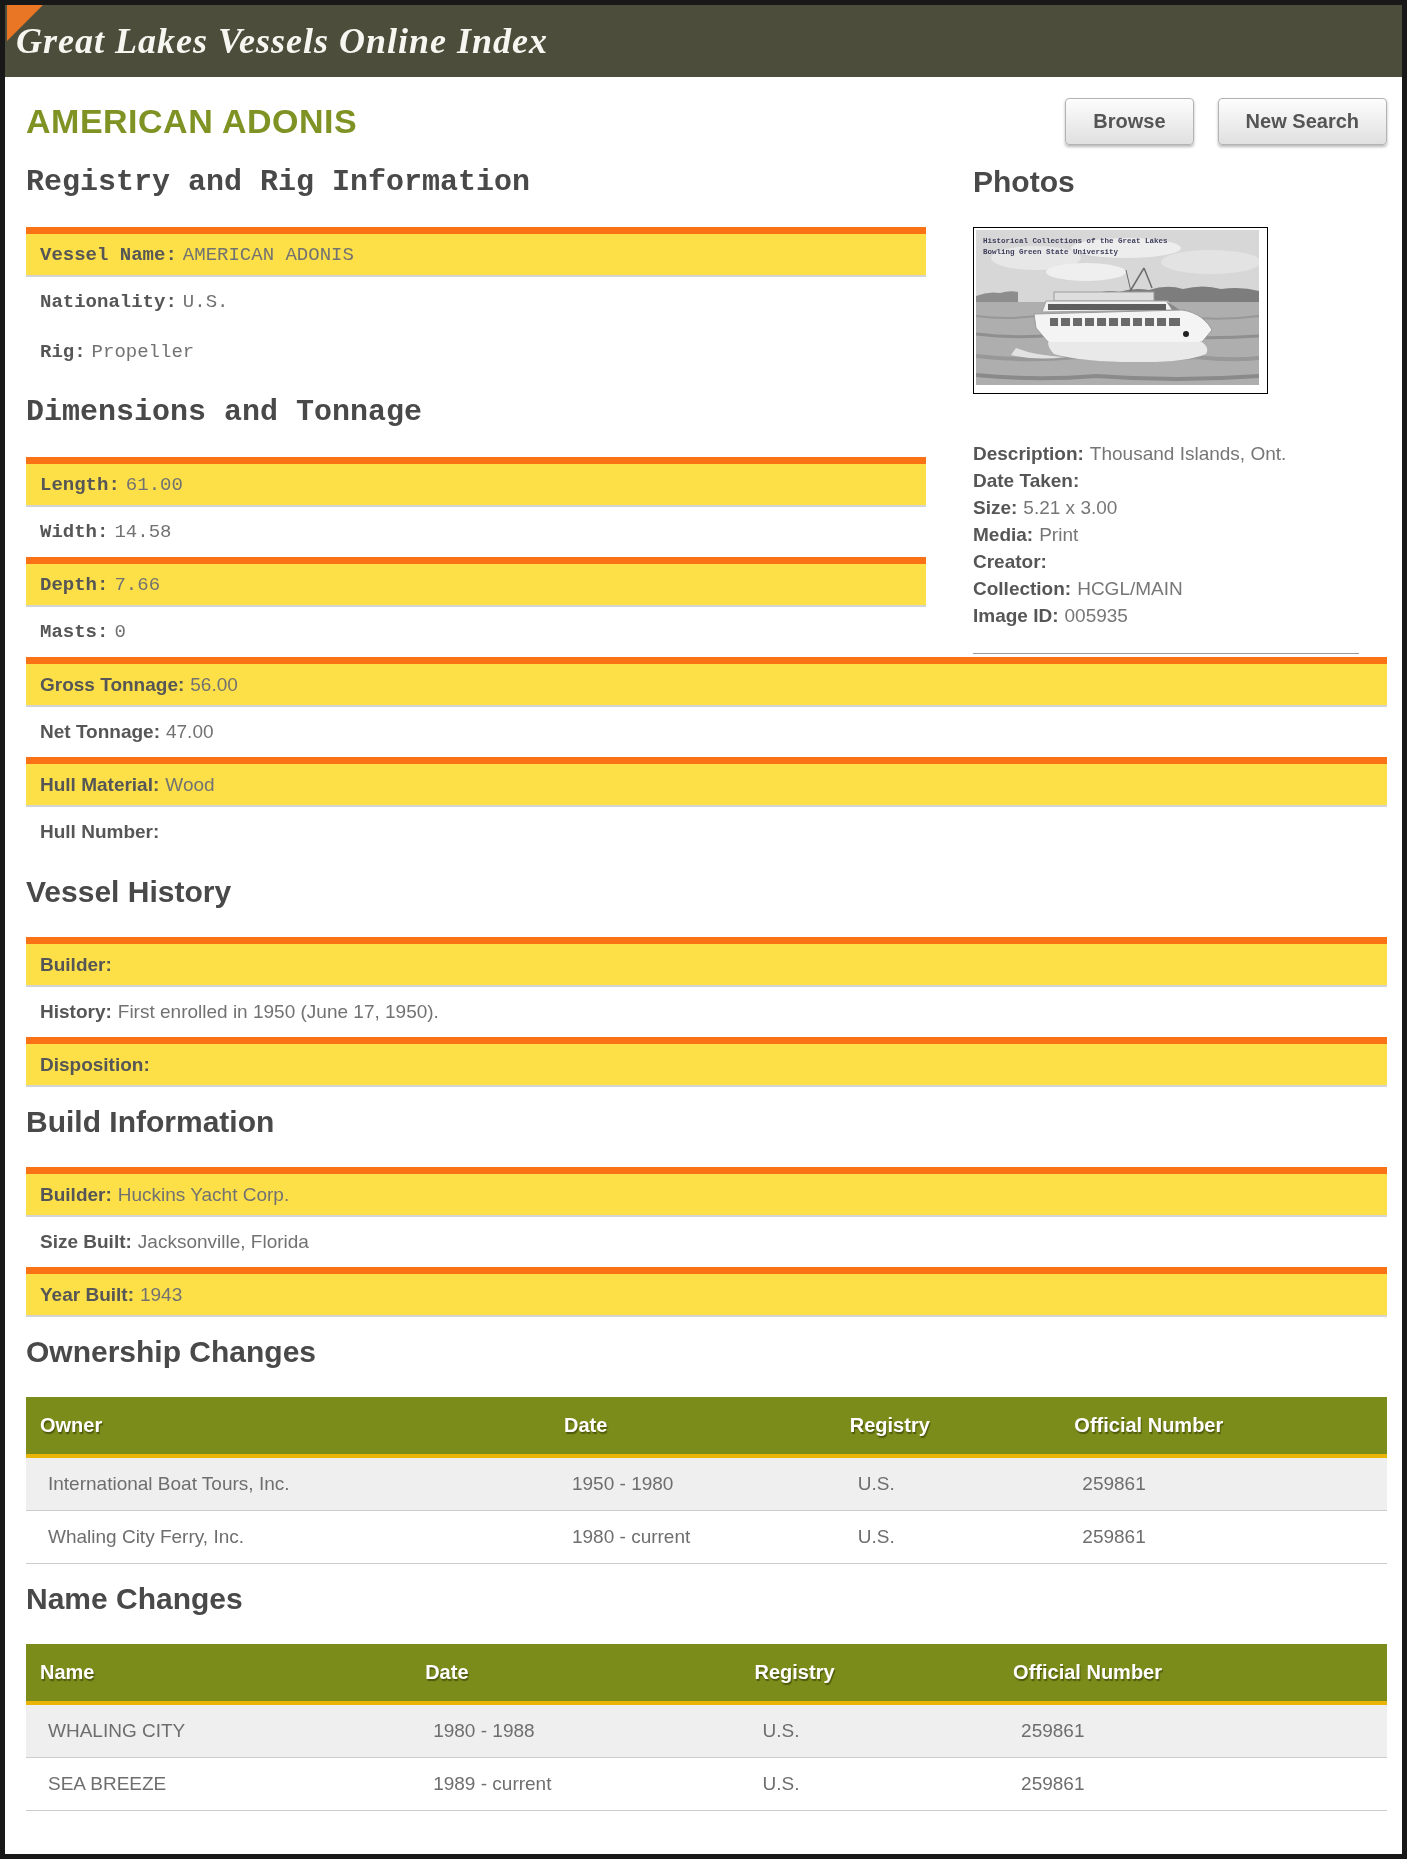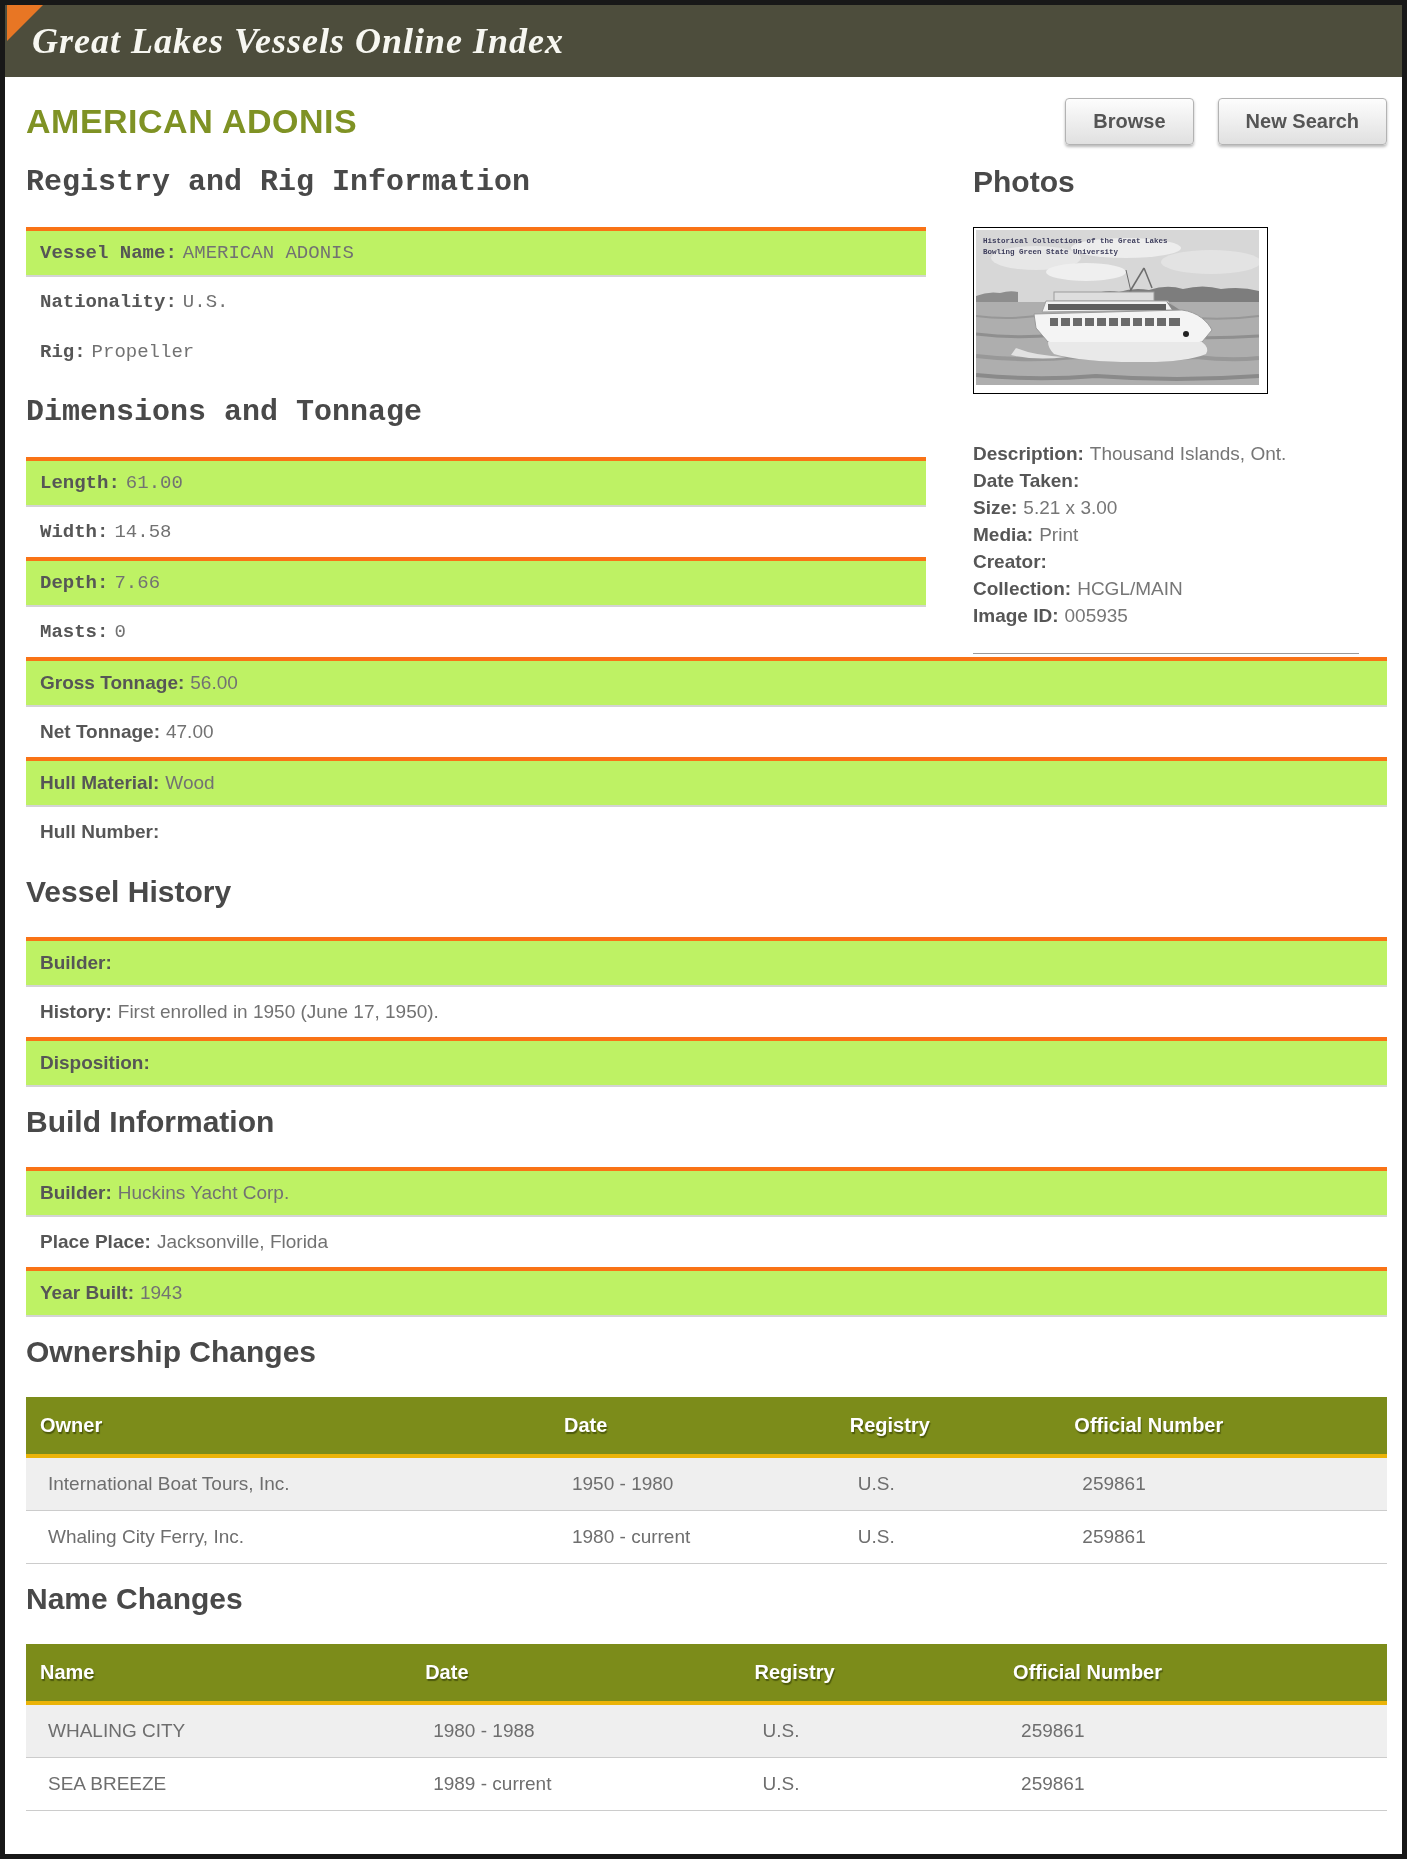--- a/index.html
+++ b/index.html
@@ -11,21 +11,21 @@
   
   .header-bar{
     position:relative;height:72px;background:#4d4d3c;
     display:flex;align-items:center;
   }
   .corner-accent{
     position:absolute;left:2px;top:0;width:0;height:0;
     border-top:36px solid #e87624;border-right:36px solid transparent;
   }
   .site-title{
-    padding-left:27px;color:#f7f7f1;
+    padding-left:11px;color:#f7f7f1;
     font-family:"Liberation Serif","DejaVu Serif",serif;
     font-style:italic;font-weight:bold;font-size:36px;letter-spacing:1px;
     position:relative;z-index:2;
   }
   
   .content{padding:0 15px 0 21px;}
   .title-row{margin-top:18px;display:flex;justify-content:space-between;align-items:center;height:52px;}
   .page-title{color:#7f9224;font-size:34px;font-weight:bold;letter-spacing:.5px;}
   .btn-group{display:flex;}
   .btn{
@@ -38,21 +38,21 @@
   h2.section-heading{
     font-size:30px;color:#494949;font-weight:bold;
     margin:20px 0 30px 0;line-height:1;
   }
   
   .info-row{
     height:50px;box-sizing:border-box;display:flex;align-items:center;
     padding-left:14px;font-size:19px;color:#727272;
   }
   .info-row.shaded{
-    background:#bef264;border-top:4px solid #f97316;border-bottom:2px solid #d4d4d4;
+    background:#fde047;border-top:7px solid #f97316;border-bottom:2px solid #d4d4d4;
   }
   .info-row .lbl{font-weight:bold;color:#565656;margin-right:6px;white-space:pre;}
   
   .top-area{display:flex;align-items:flex-start;}
   .left-col{width:900px;flex:0 0 900px;font-family:Liberation Mono, monospace;}
   .right-col{margin-left:47px;flex:1;}
   .photo-frame{
     margin-top:20px;width:289px;height:161px;background:#fff;
     border:1px solid #000000;padding:2px;cursor:pointer;font-family:Liberation Mono, monospace;
   }
@@ -219,21 +219,21 @@
     <span class="lbl">Disposition:</span>
     <span class="val"></span>
   </div>
 
   <h2 class="section-heading">Build Information</h2>
   <div class="info-row shaded">
     <span class="lbl">Builder:</span>
     <span class="val">Huckins Yacht Corp.</span>
   </div>
   <div class="info-row">
-    <span class="lbl">Place Place:</span>
+    <span class="lbl">Size Built:</span>
     <span class="val">Jacksonville, Florida</span>
   </div>
   <div class="info-row shaded">
     <span class="lbl">Year Built:</span>
     <span class="val">1943</span>
   </div>
 
   <h2 class="section-heading">Ownership Changes</h2>
   <table class="data-table">
     <colgroup>

